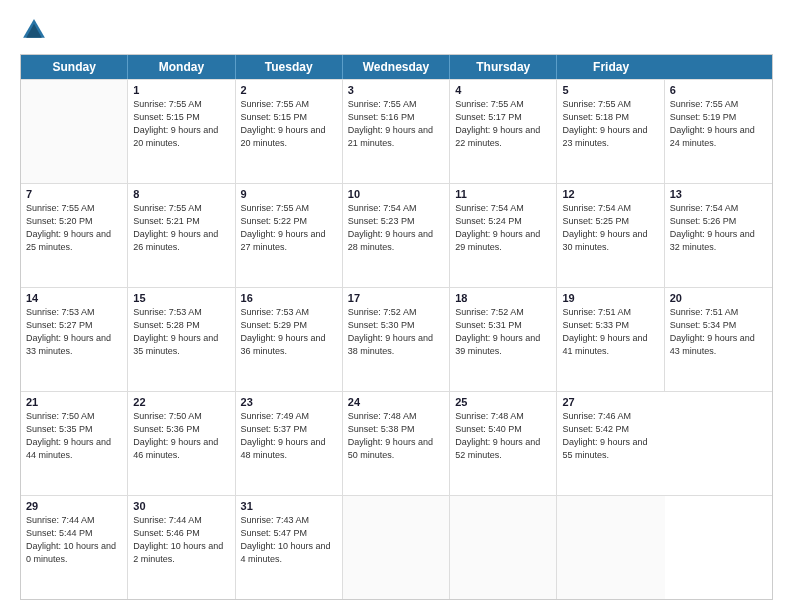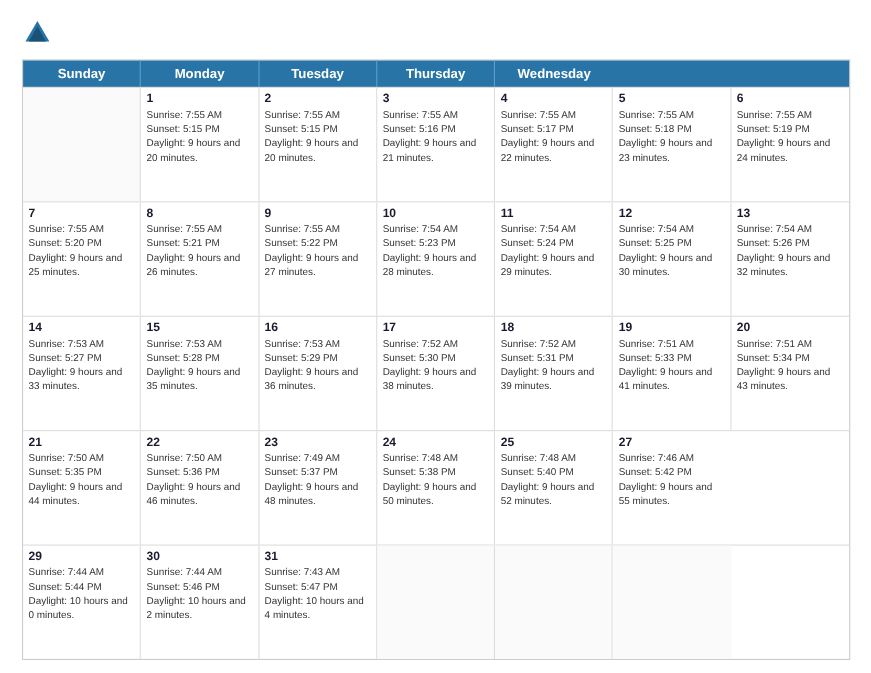--- a/index.html
+++ b/index.html
@@ -128,22 +128,23 @@
       <div class="month-title"></div>
       <div class="subtitle"></div>
     </div>
   </div>
 
   <div class="calendar">
     <div class="cal-header" id="cal-header">
         <div class="cal-header-cell">Sunday</div>
         <div class="cal-header-cell">Monday</div>
         <div class="cal-header-cell">Tuesday</div>
+        <div class="cal-header-cell">Wednesday</div>
         <div class="cal-header-cell">Thursday</div>
-        <div class="cal-header-cell">Wednesday</div>
+        <div class="cal-header-cell">Friday</div>
       </div>
     <div class="cal-body" id="cal-body">
         <div class="cal-row">
           <div class="cal-cell empty"></div>
           <div class="cal-cell">
             <div class="day-num">1</div>
             <div class="cell-info">Sunrise: 7:55 AM<br>Sunset: 5:15 PM<br>Daylight: 9 hours and 20 minutes.</div>
           </div>
           <div class="cal-cell">
             <div class="day-num">2</div>

